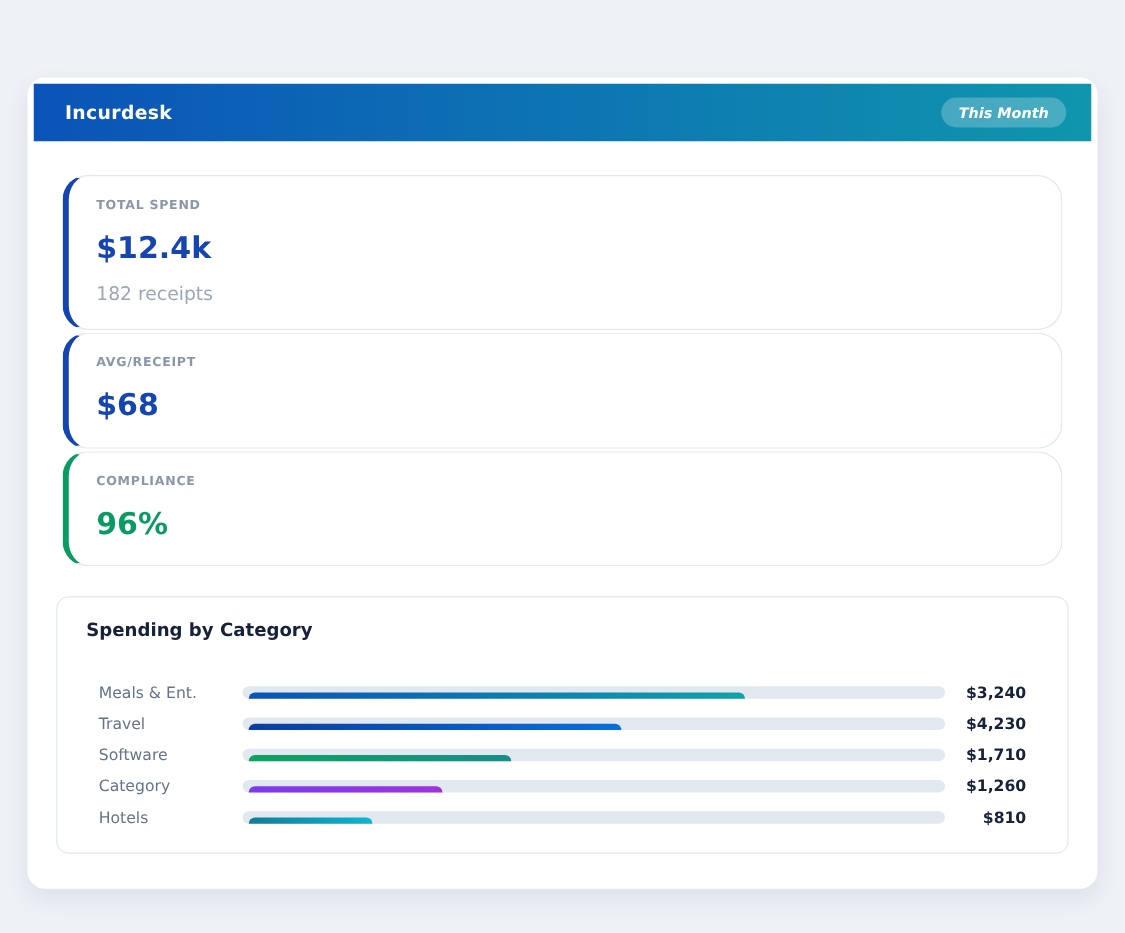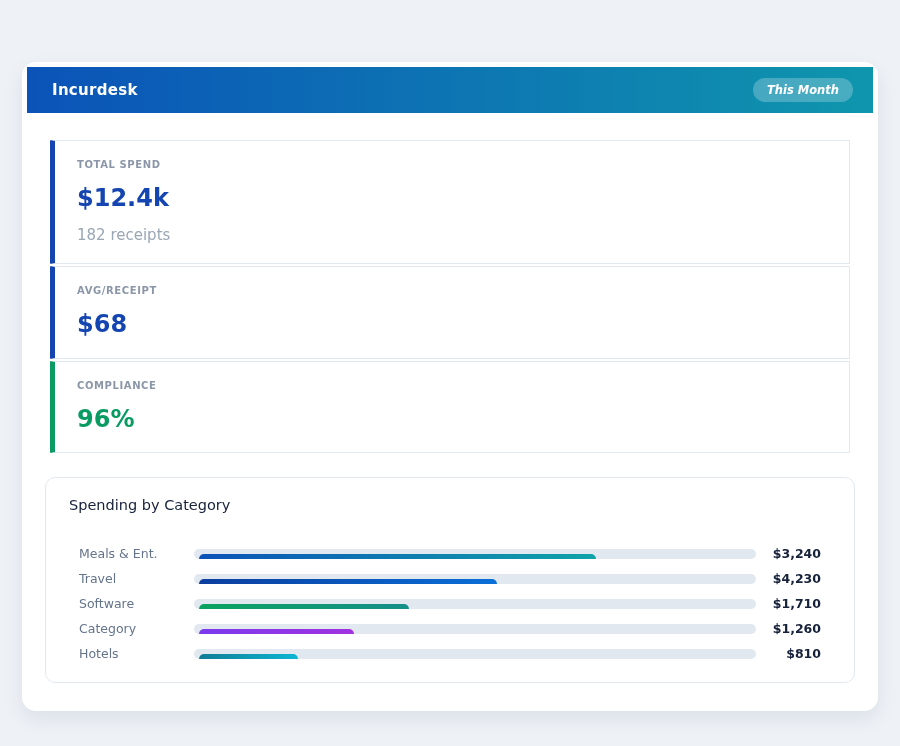--- a/index.html
+++ b/index.html
@@ -42,21 +42,21 @@
     cursor: pointer;
     font-family: inherit;
     font-style: italic;
   }
   .content { padding: 22px 18px 23px; }
 
   .stat-card {
     border: 1px solid #e2e8f0;
     border-left-width: 5px;
     border-left-style: solid;
-    border-radius: 1px;
+    border-radius: 20px;
     padding: 13px 17px 14px;
     margin-bottom: 2px;
     background: #ffffff;
   }
   .stat-label {
     font-size: 10px;
     font-weight: bold;
     letter-spacing: 0.6px;
     color: #8b97a8;
     text-transform: uppercase;
@@ -75,21 +75,21 @@
 
   .chart-card {
     border: 1px solid #e2e8f0;
     border-radius: 10px;
     padding: 14px 18px 16px;
     margin-top: 17px;
     background: #ffffff;
   }
   .chart-title {
     font-size: 14.5px;
-    font-weight: normal;
+    font-weight: bold;
     color: #16213a;
     margin-bottom: 13px;
   }
   .chart-row {
     display: grid;
     grid-template-columns: 120px 1fr 70px;
     align-items: center;
     height: 25px;
     column-gap: 0;
   }

